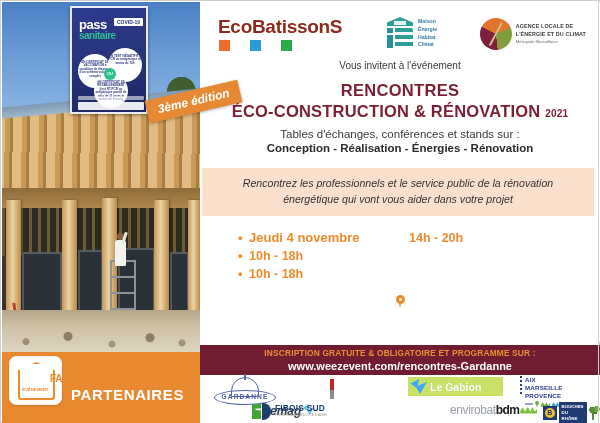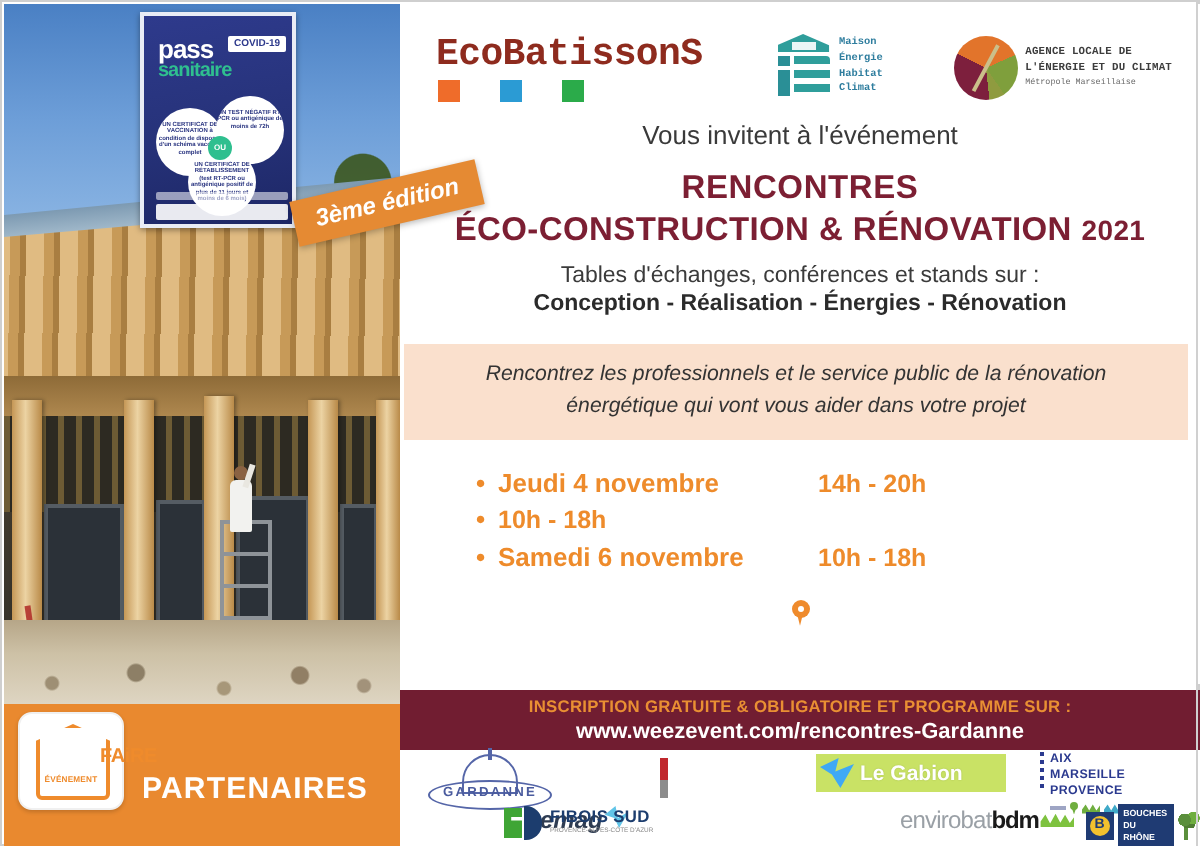--- a/index.html
+++ b/index.html
@@ -127,21 +127,21 @@
     box-shadow: 0 1px 3px rgba(0,0,0,.28);
     z-index: 9;
     white-space:nowrap;
   }
 
   
   .main { position:absolute; left:199px; top:1px; width:400px; height:340px;
           background:#fff; }
 
   .logo-row { display:flex; align-items:center; justify-content:space-between;
-              padding:14px 14px 0 18px;font-family:Liberation Mono, monospace; }
+              padding:14px 14px 0 18px; }
 
   
   .eb { position:relative; }
   .eb-word { font-size:19px; font-weight:bold; color:#8e2b1e; letter-spacing:-.3px; }
   .eb-squares { display:flex; gap:20px; margin-top:2px; margin-left:1px; }
   .eb-sq { width:11px; height:11px; }
   .eb-sq.o { background:#ef6c2a; }
   .eb-sq.b { background:#2b9bd4; }
   .eb-sq.g { background:#2bab4a; }
 
@@ -166,26 +166,26 @@
   .alec-mark { position:relative; width:32px; height:32px; border-radius:50%;
                background: conic-gradient(from -35deg,
                  #e2742b 0 28%, #7f9f3c 28% 50%, #8f9b3f 50% 58%,
                  #7d1f3d 58% 92%, #e2742b 92% 100%); }
   .alec-mark::after{ content:""; position:absolute; left:48%; top:10%;
                width:1.5px; height:80%; background:#cbbf8a; transform:rotate(28deg); }
   .alec-txt1 { font-size:5.4px; font-weight:bold; color:#3d3d3d; line-height:1.45;
                letter-spacing:.1px; }
   .alec-txt2 { font-size:4.2px; color:#6b6b6b; margin-top:1px; }
 
-  .invite { text-align:center; font-size:13px; color:#3a3a3a; margin-top:9px; }
+  .invite { text-align:center; font-size:10px; color:#3a3a3a; margin-top:9px; }
 
   .title { text-align:center; color:#7c1f33; font-weight:bold; margin-top:10px; }
   .title .l1 { font-size:16.5px; letter-spacing:.3px; }
   .title .l2 { font-size:16.5px; letter-spacing:.2px; margin-top:2px; }
-  .title .l2 .yr { font-size:14px; }
+  .title .l2 .yr { font-size:10px; }
 
   .sub1 { text-align:center; font-size:11.5px; color:#3b3b3b; margin-top:7px; }
   .sub2 { text-align:center; font-size:11.5px; color:#2b2b2b; font-weight:bold; margin-top:2px; }
 
   .highlight {
     margin:14px 6px 0 2px;
     background:#fae0cd;
     padding:7px 14px 8px;
     text-align:center;
     font-size:10.6px; font-style:italic; color:#333;
@@ -444,21 +444,20 @@
         <span class="bullet">•</span>
         <span class="d-day">Jeudi 4 novembre</span>
         <span class="d-time">14h - 20h</span>
       </div>
       <div class="date-row">
         <span class="bullet">•</span>
         <span class="d-time">10h - 18h</span>
       </div>
       <div class="date-row">
         <span class="bullet">•</span>
-        <span class="d-day">Samedi 6 novembre</span>
         <span class="d-time">10h - 18h</span>
       </div>
     </div>
 
     <div class="address">
       <span class="pin">
           <i></i>
         </span>
     </div>
 

